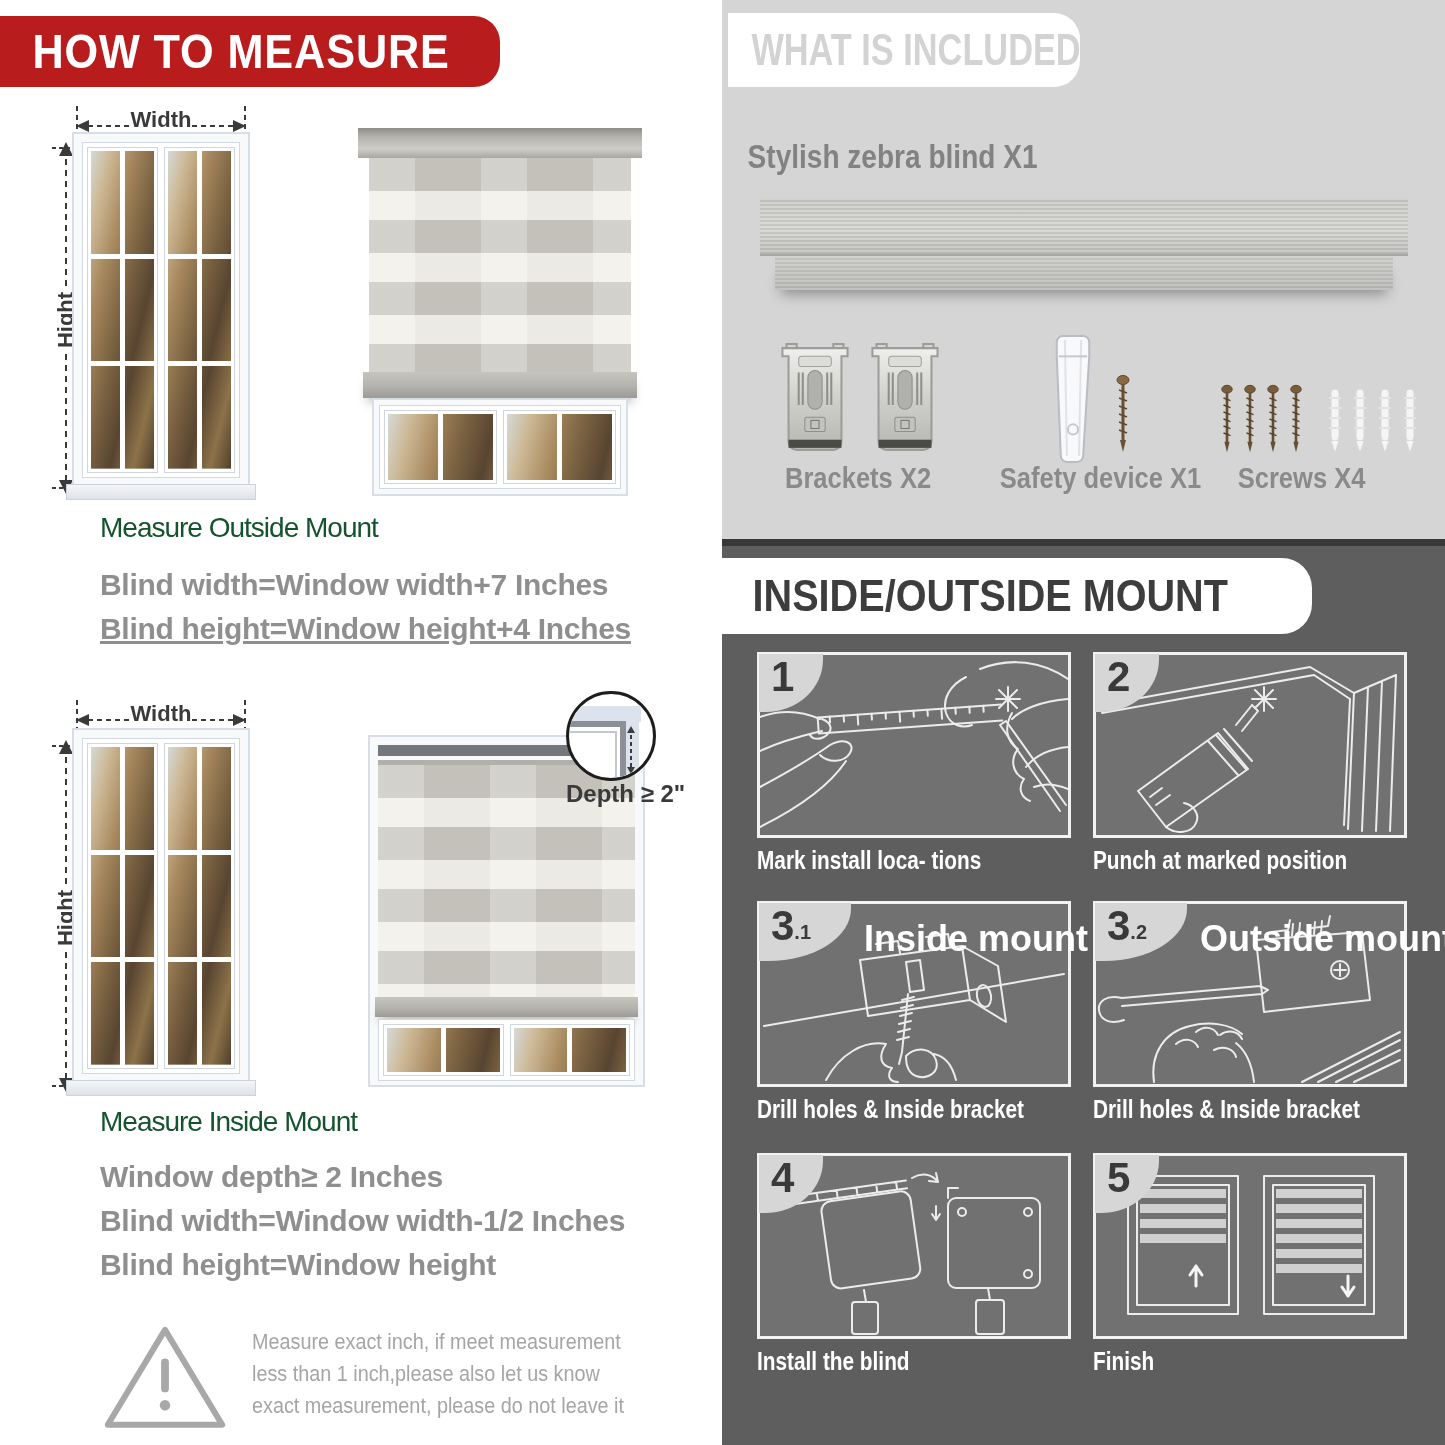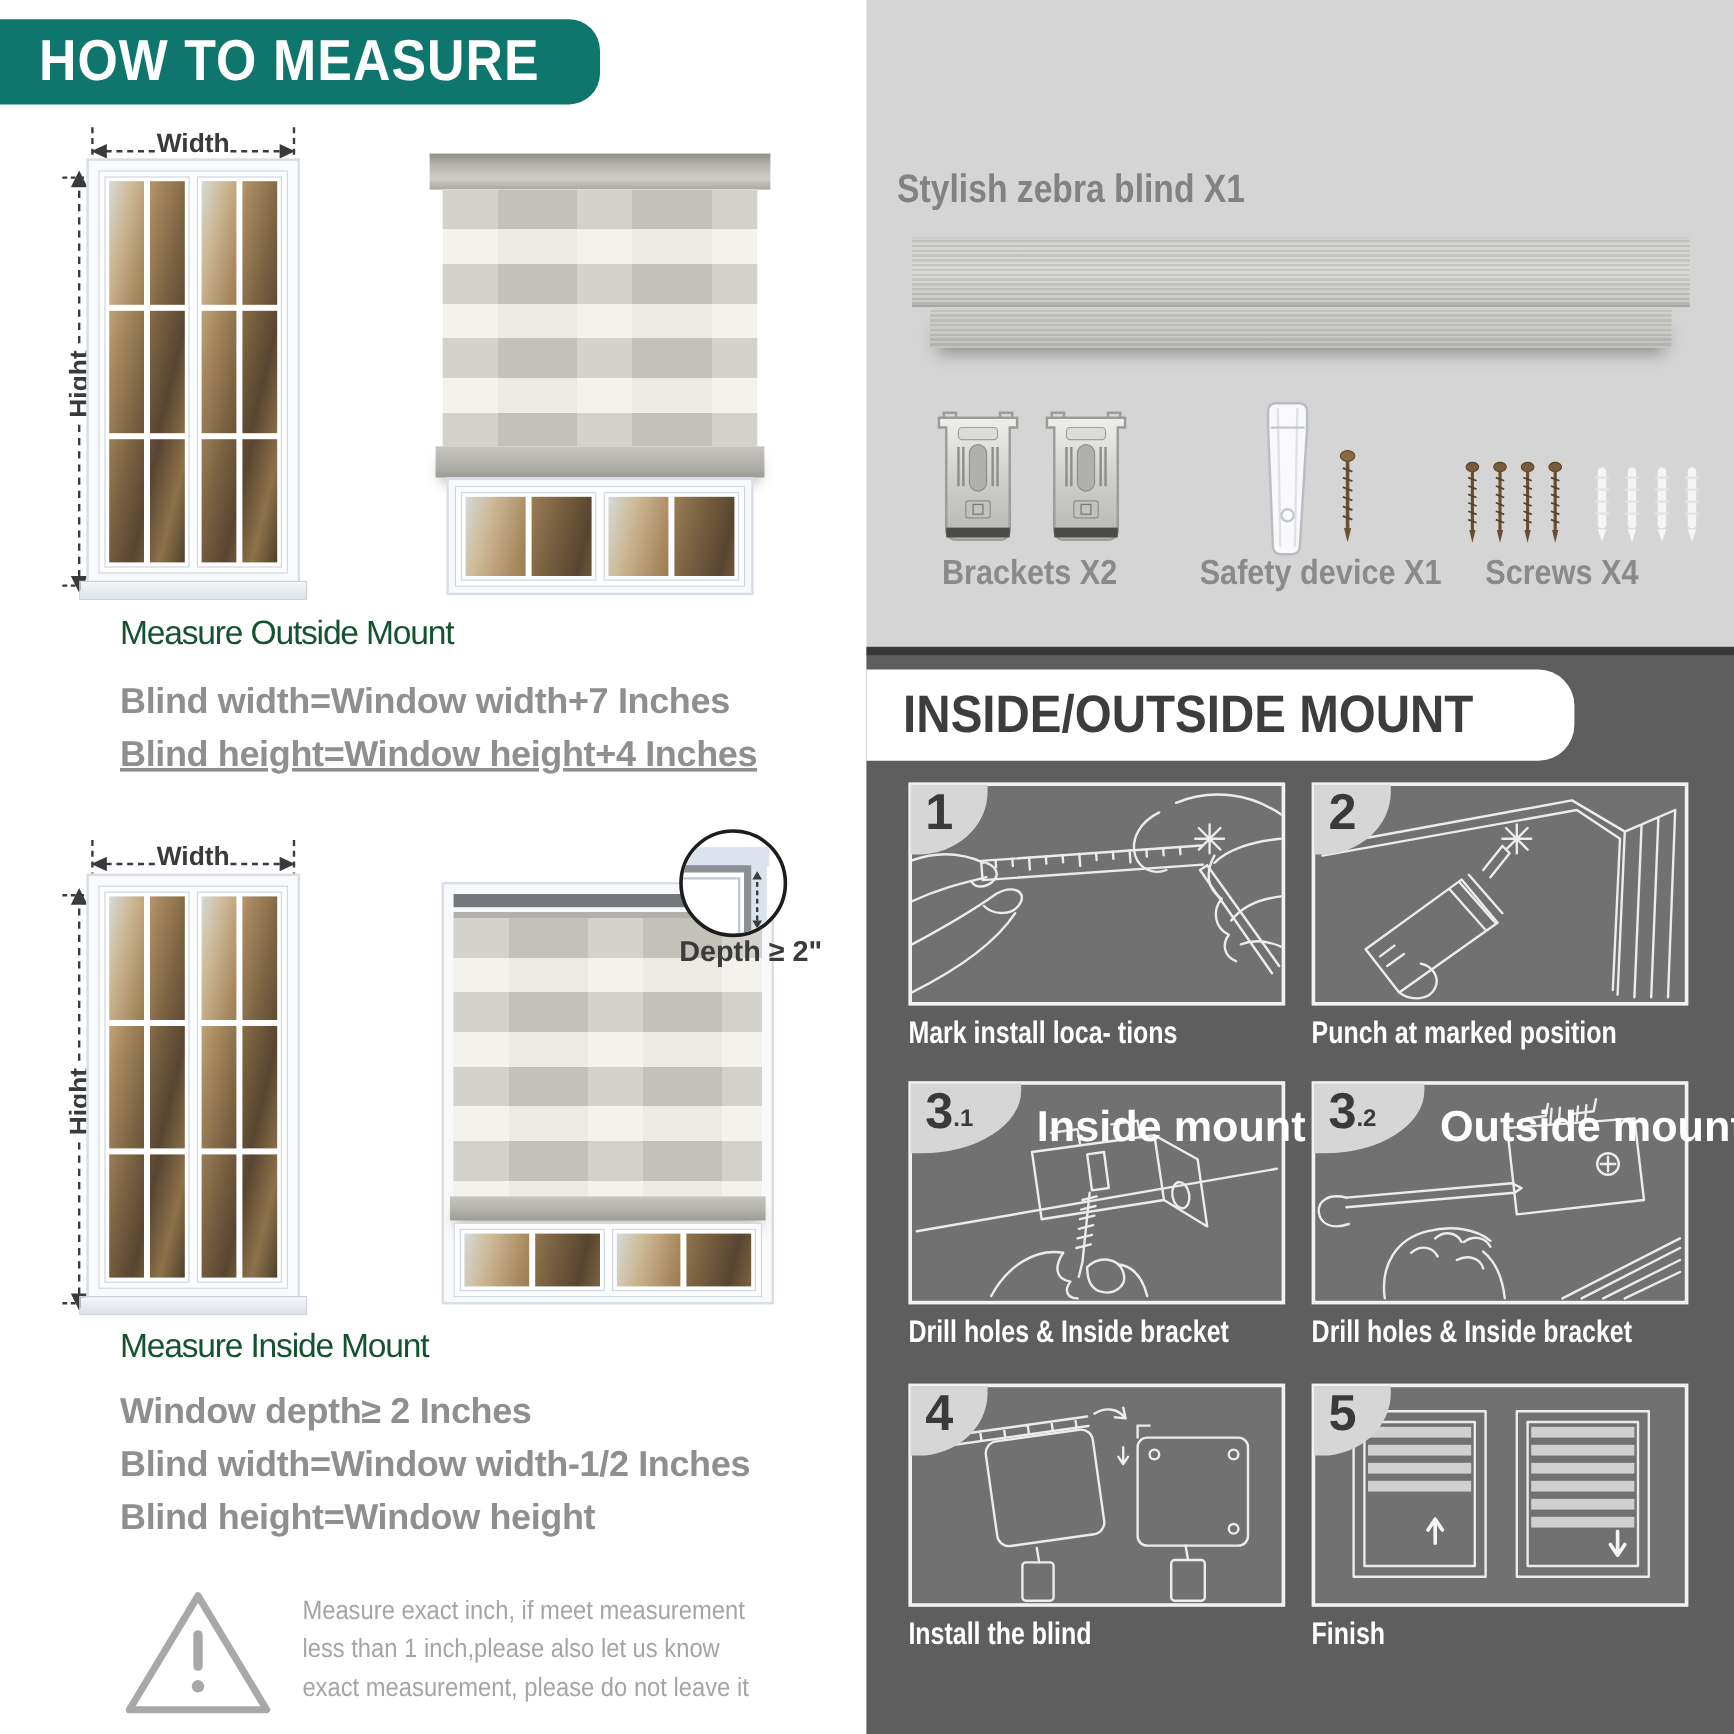--- a/index.html
+++ b/index.html
@@ -1,21 +1,21 @@
 <!DOCTYPE html>
 <html><head>
 <meta charset="utf-8">
 <style>
   html,body{margin:0;padding:0;}
   body{font-family:"Liberation Sans","DejaVu Sans",sans-serif;}
   #stage{position:relative;width:1445px;height:1445px;background:#ffffff;overflow:hidden;}
   .abs{position:absolute;}
 
   
-  .banner-left{left:0;top:16px;width:500px;height:71px;background:#0f766e;border-radius:0 26px 26px 0;}
+  .banner-left{left:0;top:16px;width:500px;height:71px;background:#b91c1c;border-radius:0 26px 26px 0;}
   .banner-left .txt{line-height:71px;padding-left:36px;font-size:48px;font-weight:bold;color:#ffffff;
     letter-spacing:1px;transform:scaleX(.9);transform-origin:left center;white-space:nowrap;}
 
   .h2{font-size:28px;font-weight:normal;color:#14532d;letter-spacing:-1px;white-space:nowrap;}
   .formula{font-size:30px;font-weight:bold;color:#8f8f8f;letter-spacing:-.3px;white-space:nowrap;}
   .dimlabel{font-size:22px;font-weight:bold;color:#3a3a3a;text-align:center;white-space:nowrap;}
 
   
   .win{background:#f7f9fb;border:2px solid #d8dee5;padding:8px;box-sizing:border-box;}
   .win-inner{height:100%;display:flex;gap:6px;border:1px solid #d1d8df;background:#ffffff;padding:4px;box-sizing:border-box;}
@@ -244,20 +244,23 @@
 
     <svg class="abs lineart" style="left:100px;top:1322px;" width="130" height="112" viewBox="0 0 100 86">
       <path d="M50,6 L94,79 L6,79 Z" fill="none" stroke="#a8a8a8" stroke-width="6" stroke-linejoin="round"></path>
       <rect x="47" y="28" width="6" height="26" rx="3" fill="#a8a8a8"></rect>
       <circle cx="50" cy="64" r="4" fill="#a8a8a8"></circle>
     </svg>
     <div class="abs warning-text" style="left:252px;top:1326px;">Measure exact inch, if meet measurement less than 1 inch,please also let us know exact measurement, please do not leave it</div>
   </div>
 
   <div class="abs right-top">
+    <div class="abs banner-included">
+      <div class="txt">WHAT IS INCLUDED</div>
+    </div>
 
     <div class="abs product-label">
       <span>Stylish zebra blind X1</span>
     </div>
 
     <div class="abs" style="left:38px;top:198px;width:648px;">
       <div class="hr-top"></div>
       <div class="hr-bot"></div>
     </div>
 

